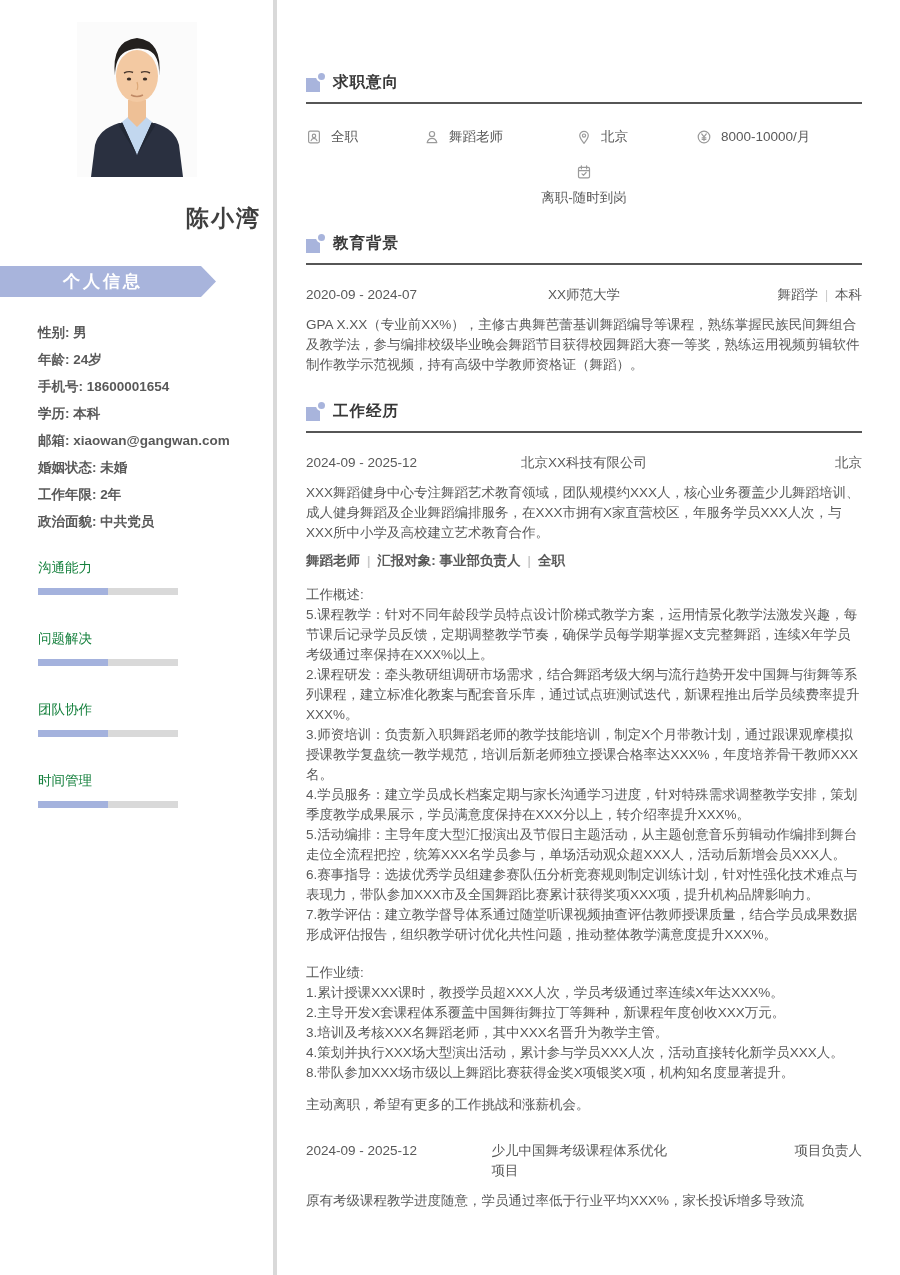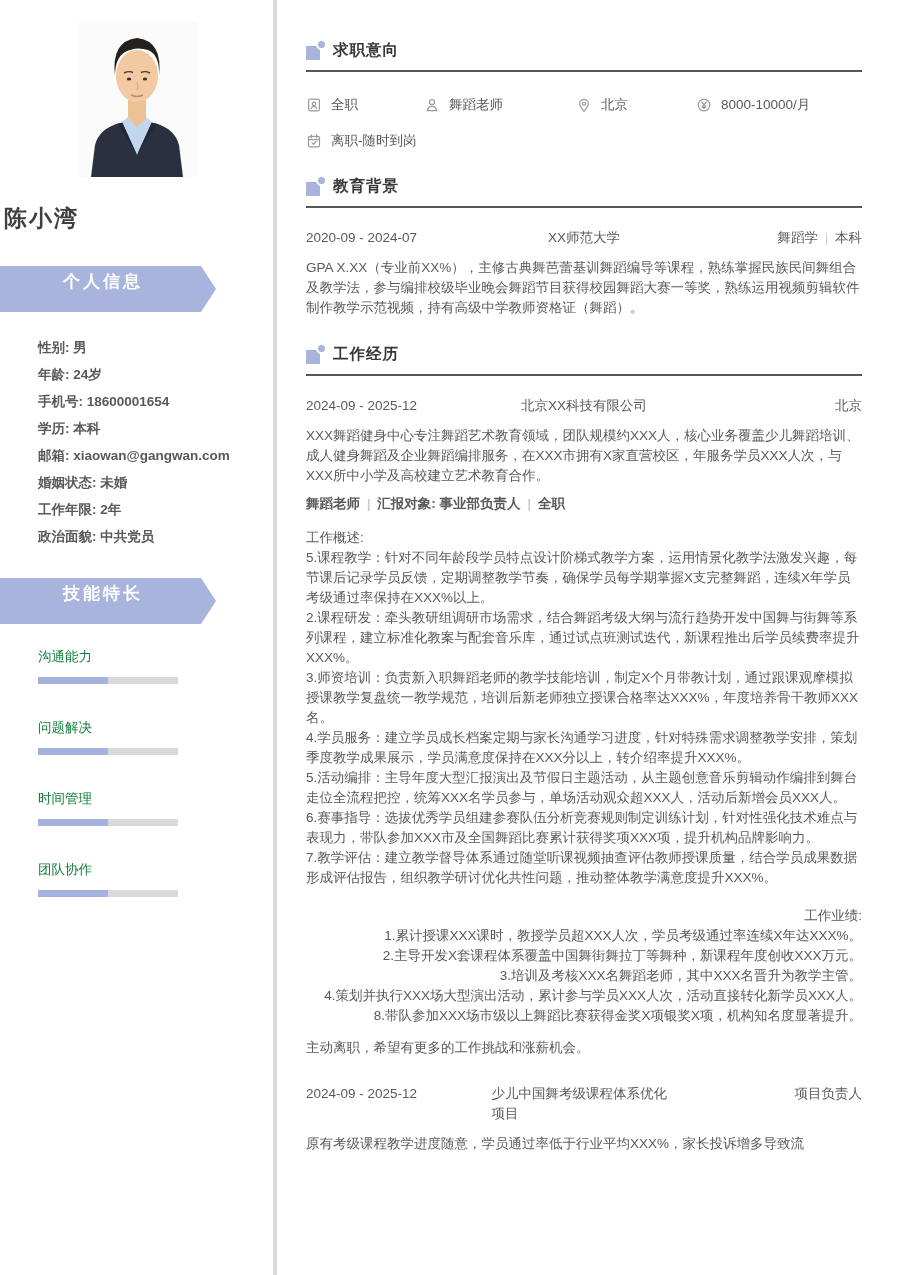--- a/index.html
+++ b/index.html
@@ -3,63 +3,63 @@
 <meta charset="utf-8">
 <style>
   html,body{margin:0;padding:0;background:#fff;}
   body{width:900px;height:1275px;font-family:"Liberation Sans","DejaVu Sans",sans-serif;}
   .page{width:900px;height:1275px;background:#fff;display:flex;overflow:hidden;}
 
   
   .sidebar{width:273px;flex:none;padding-top:22px;box-sizing:border-box;}
   .photo-wrap{width:120px;height:155px;margin:0 auto;overflow:hidden;}
   .photo-wrap svg{display:block;}
-  .name{margin:26px 4px 0;text-align:left;font-size:23px;font-weight:bold;color:#3f3f3f;letter-spacing:2px;}
-  .banner{margin-top:32px;width:216px;height:46px;line-height:31px;background:#a8b4dc;color:#fff;
+  .name{margin:26px 12px 0;text-align:right;font-size:23px;font-weight:bold;color:#3f3f3f;letter-spacing:2px;}
+  .banner{margin-top:32px;width:216px;height:31px;line-height:31px;background:#a8b4dc;color:#fff;
           font-size:17px;font-weight:bold;text-align:center;letter-spacing:3px;
           clip-path:polygon(0 0,calc(100% - 15px) 0,100% 50%,calc(100% - 15px) 100%,0 100%);
           box-sizing:border-box;padding-right:10px;}
   .banner.second{margin-top:28px;}
   .info-list{list-style:none;margin:22px 0 0;padding:0 6px 0 38px;font-weight:bold;}
   .info-list li{font-size:13.5px;color:#595959;line-height:27px;}
   .skills{margin:24px 0 0 38px;}
   .skill{margin-bottom:35px;}
   .skill-name{font-size:13.5px;color:#15803d;line-height:17px;}
   .skill-track{margin-top:12px;width:140px;height:7px;background:#d9d9d9;}
   .skill-fill{height:7px;background:#a4b2dd;}
 
   .v-divider{width:4px;flex:none;background:#d9d9d9;}
 
   
-  .main{flex:1;box-sizing:border-box;padding:40px 38px 0 29px;color:#595959;}
+  .main{flex:1;box-sizing:border-box;padding:40px 38px 0 29px;color:#595959;margin-top:32px;}
   .sec{margin-top:26px;}
   .sec:first-child{margin-top:0;}
   .sec-header{display:flex;align-items:center;border-bottom:2px solid #565656;padding-bottom:9px;}
   .sec-icon{position:relative;width:19px;height:19px;flex:none;}
   .sec-icon .sq{position:absolute;left:0;bottom:0;width:14px;height:14px;background:#a8b4dc;}
   .sec-icon .dot{position:absolute;right:0;top:0;width:7px;height:7px;border-radius:50%;background:#a8b4dc;box-shadow:0 0 0 2px #fff;}
   .sec-title{margin-left:8px;font-size:15.5px;font-weight:bold;color:#383838;letter-spacing:1px;}
 
   .intent-grid{margin-top:24px;display:grid;grid-template-columns:118px 152px 120px auto;row-gap:18px;}
   .intent-item{display:flex;align-items:center;gap:9px;font-size:13.5px;color:#595959;white-space:nowrap;}
   .intent-item svg{flex:none;stroke:#9a9a9a;fill:none;stroke-width:1.2;stroke-linecap:round;stroke-linejoin:round;}
-  .intent-item.wide{grid-column:1 / span 4;}
+  .intent-item.wide{grid-column:1 / span 4;flex-direction:column;}
 
   .row3{display:flex;align-items:flex-start;margin-top:20px;font-size:13.5px;color:#595959;line-height:20px;}
   .row3 .c-l{flex:1;text-align:left;}
   .row3 .c-c{flex:0 1 auto;text-align:left;}
   .row3 .c-r{flex:1;text-align:right;}
   .sep{color:#c9c9c9;padding:0 7px;font-size:12px;}
   .proj-name{max-width:185px;display:inline-block;}
 
   .body-text{font-size:13.5px;line-height:20px;color:#595959;}
   .para{margin-top:10px;}
   .meta{margin-top:8px;font-weight:bold;}
   .overview{margin-top:14px;}
-  .achv{margin-top:18px;text-align:right;}
+  .achv{margin-top:18px;}
   .leave{margin-top:12px;}
 </style>
 </head>
 <body>
 
 <div class="page">
 
   <aside class="sidebar">
     <div class="photo-wrap">
       <svg width="120" height="155" viewBox="0 0 120 155">
@@ -96,47 +96,46 @@
 
         <li>邮箱: xiaowan@gangwan.com</li>
 
         <li>婚姻状态: 未婚</li>
 
         <li>工作年限: 2年</li>
 
         <li>政治面貌: 中共党员</li>
       </ul>
 
-    <div class="banner second">技能特长</div>
 
     <div class="skills">
 
         <div class="skill">
           <div class="skill-name">沟通能力</div>
           <div class="skill-track">
             <div class="skill-fill" style="width: 50%;"></div>
           </div>
         </div>
 
         <div class="skill">
           <div class="skill-name">问题解决</div>
           <div class="skill-track">
             <div class="skill-fill" style="width: 50%;"></div>
           </div>
         </div>
 
         <div class="skill">
+          <div class="skill-name">团队协作</div>
+          <div class="skill-track">
+            <div class="skill-fill" style="width: 50%;"></div>
+          </div>
+        </div>
+
+        <div class="skill">
           <div class="skill-name">时间管理</div>
-          <div class="skill-track">
-            <div class="skill-fill" style="width: 50%;"></div>
-          </div>
-        </div>
-
-        <div class="skill">
-          <div class="skill-name">团队协作</div>
           <div class="skill-track">
             <div class="skill-fill" style="width: 50%;"></div>
           </div>
         </div>
       </div>
   </aside>
 
   <div class="v-divider"></div>
 
   <main class="main">

